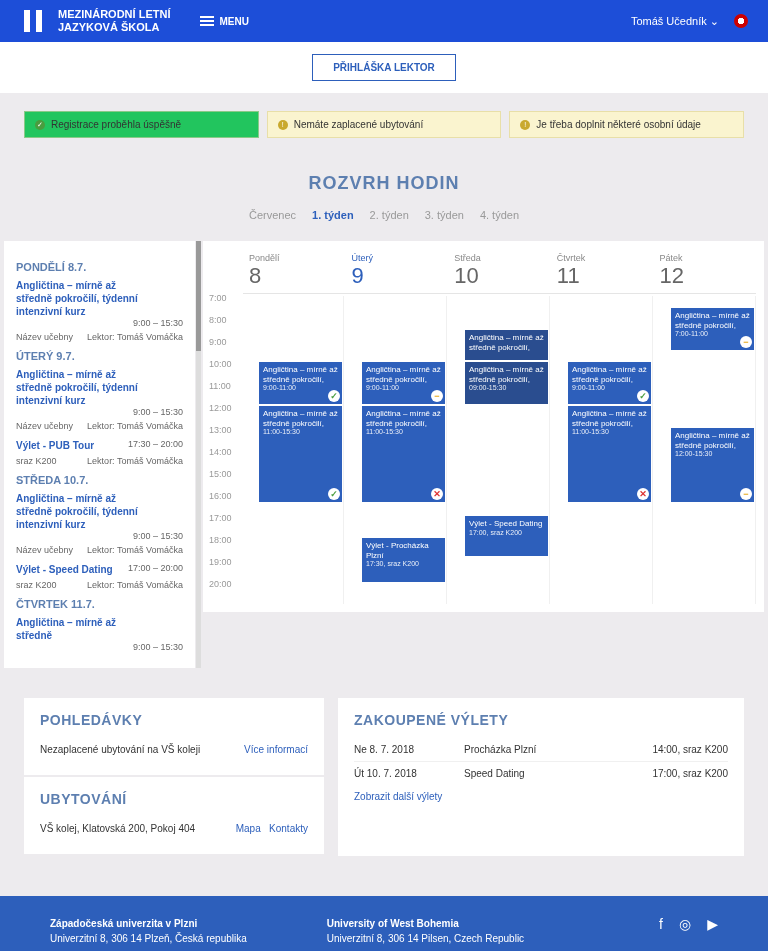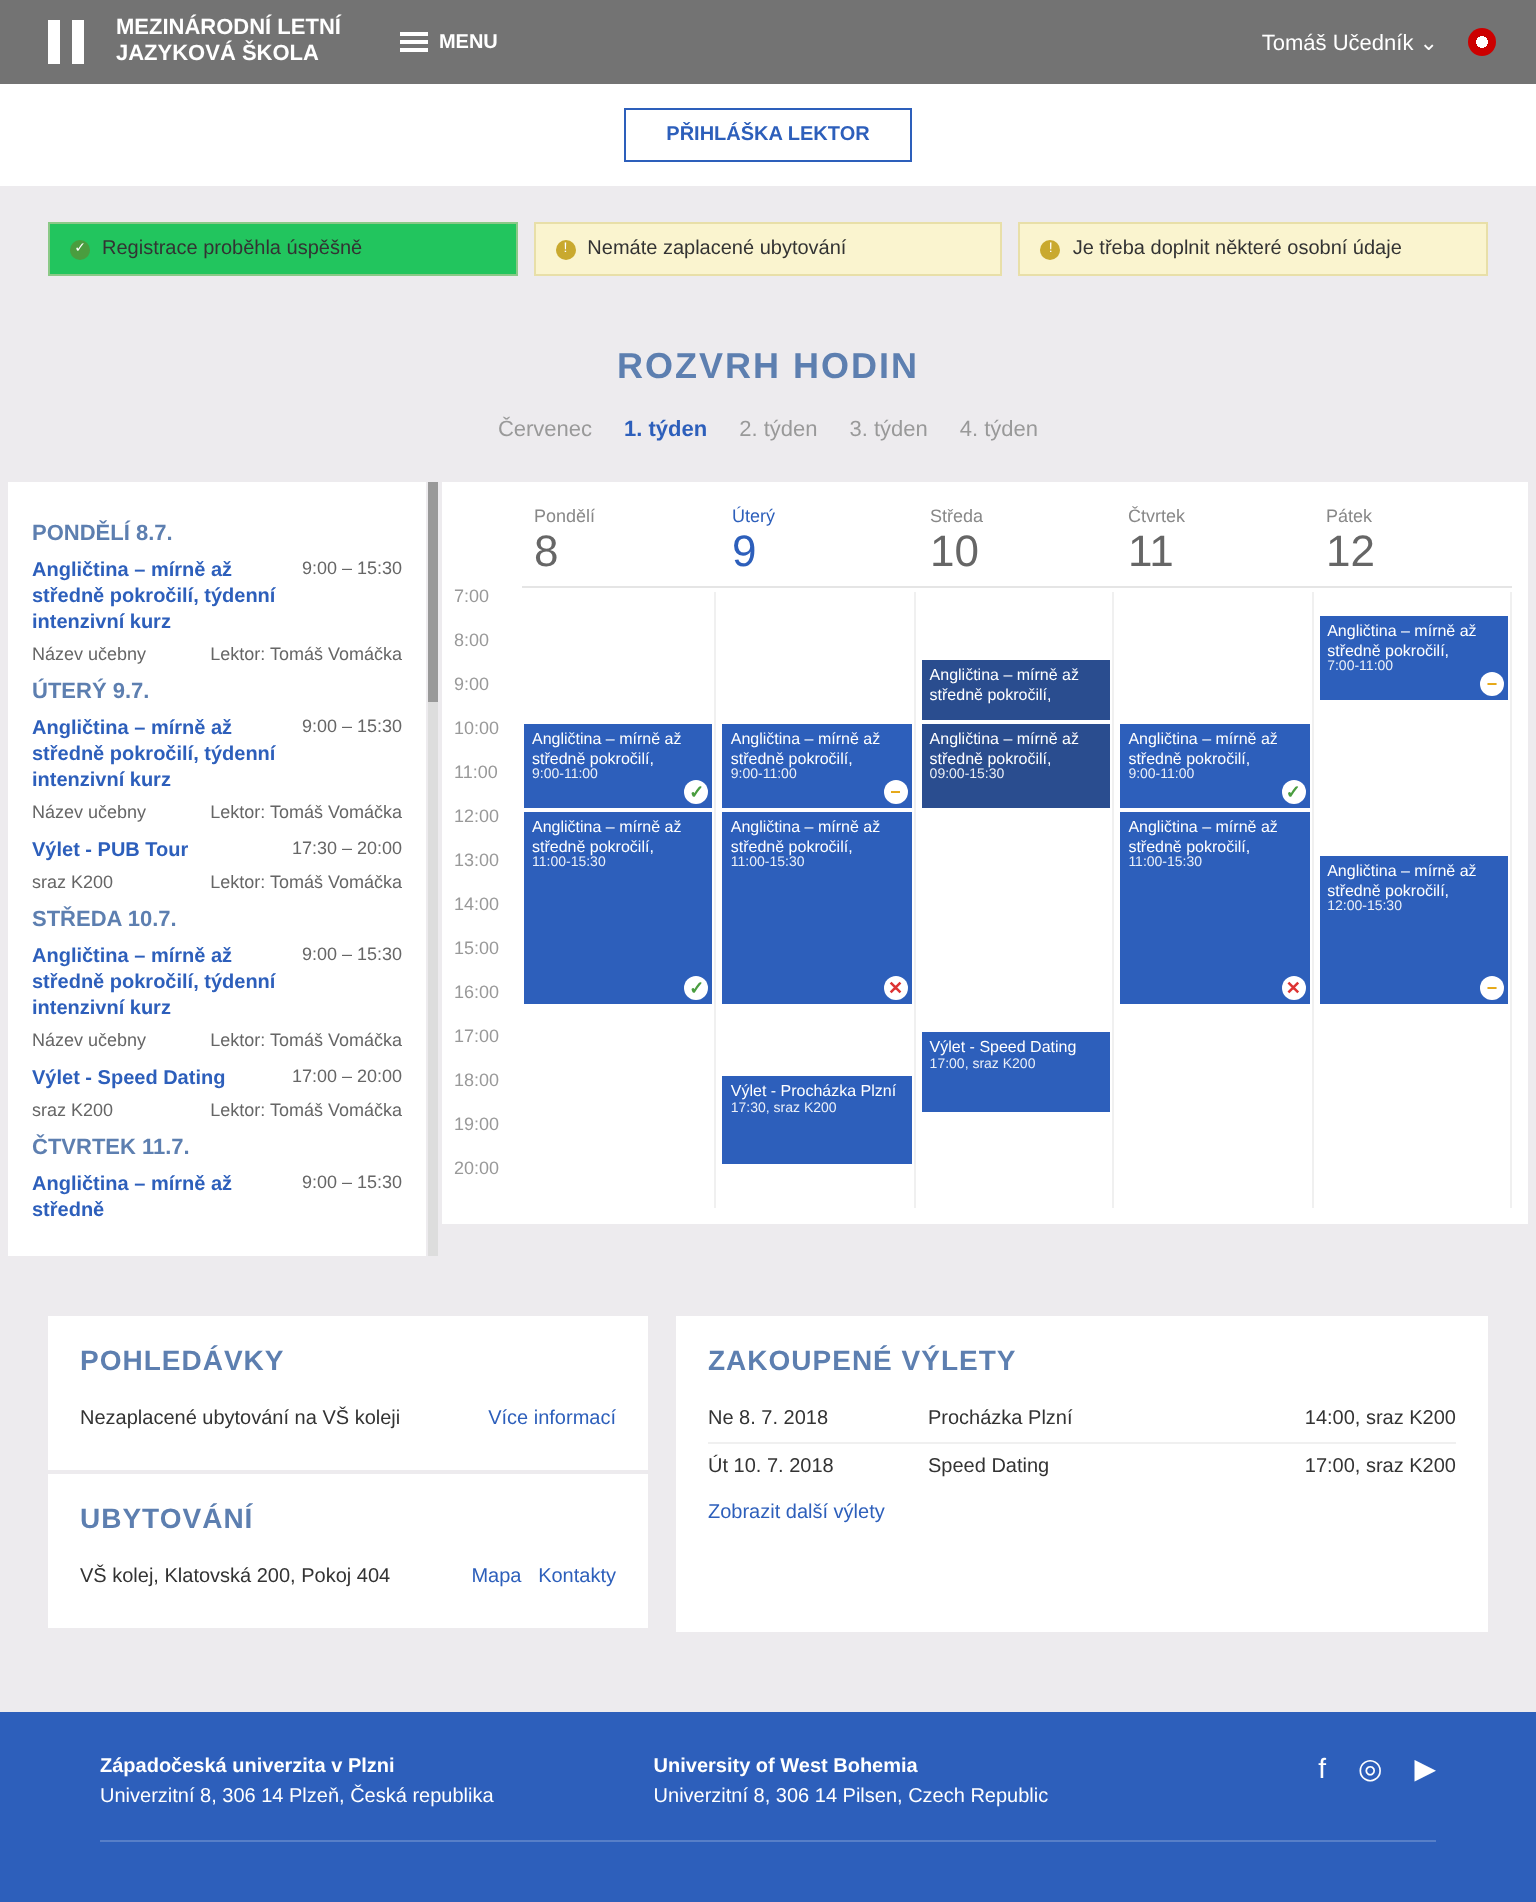--- a/index.html
+++ b/index.html
@@ -1,17 +1,17 @@
 <!DOCTYPE html>
 <html><head>
 <meta charset="utf-8">
 <style>
 *{box-sizing:border-box;margin:0;padding:0}
 body{font-family:Arial,sans-serif;font-size:11px;background:#edebee;color:#333}
-.topbar{background:#737373;color:#fff;display:flex;align-items:center;padding:8px 20px;height:42px}
+.topbar{background:#1d4ed8;color:#fff;display:flex;align-items:center;padding:8px 20px;height:42px}
 .logo-area{display:flex;align-items:center;gap:8px}
 .logo-mark{width:30px;height:26px}
 .site-title{font-size:11px;font-weight:bold;line-height:1.2}
 .menu-btn{margin-left:30px;font-size:10px;font-weight:bold;display:flex;align-items:center;gap:5px;cursor:pointer}
 .hamburger{display:inline-block;width:14px;height:10px;border-top:2px solid #fff;border-bottom:2px solid #fff;position:relative}
 .hamburger:before{content:"";position:absolute;top:2px;left:0;right:0;height:2px;background:#fff}
 .user-area{margin-left:auto;display:flex;align-items:center;gap:15px;font-size:11px}
 .flag{width:14px;height:14px;border-radius:50%;background:radial-gradient(circle,#fff 30%,#c00 30%)}
 .app-buttons{background:#fff;padding:12px 0;display:flex;justify-content:center;gap:180px}
 .outline-btn{border:1.5px solid #2d5fbb;color:#2d5fbb;background:#fff;padding:7px 20px;font-size:10px;font-weight:bold;cursor:pointer}
@@ -21,40 +21,40 @@
 .alert-warn{background:#faf4cf;border-color:#e8dfa8}
 .dot{display:inline-block;width:10px;height:10px;border-radius:50%;color:#fff;text-align:center;line-height:10px;font-size:7px}
 .dot-g{background:#4a9d3f}
 .dot-y{background:#c9a92e}
 .main-wrap{max-width:768px;margin:0 auto;padding:0 4px}
 .schedule-title{text-align:center;font-size:18px;font-weight:bold;color:#5d7fb0;letter-spacing:1px;margin:35px 0 15px}
 .tabs{text-align:center;font-size:11px;margin-bottom:20px}
 .tabs span{margin:0 8px;color:#999;cursor:pointer}
 .tabs .active{color:#2d5fbb;font-weight:bold}
 .content-split{display:flex;gap:8px;align-items:flex-start}
-.sidebar{background:#fff;width:209px;padding:12px 12px;font-size:10px;position:relative}
+.sidebar{background:#fff;width:191px;padding:12px 12px;font-size:10px;position:relative}
 .sidebar-scroll{position:absolute;right:-6px;top:0;bottom:0;width:5px;background:#ddd}
 .sidebar-scroll:before{content:"";position:absolute;top:0;width:5px;height:110px;background:#999}
 .day-head{color:#5d7fb0;font-size:11px;font-weight:bold;margin:8px 0 6px}
 .ev{margin-bottom:4px}
 .ev-title{color:#2d5fbb;font-weight:bold;font-size:10px;line-height:1.3;display:inline-block;max-width:125px;vertical-align:top}
 .ev-time{float:right;color:#666;font-size:9px}
 .ev-sub{color:#666;font-size:9px;margin:2px 0 8px}
 .ev-sub .lekt{float:right}
 .calendar{flex:1;background:#fff;padding:8px 8px 8px 40px;position:relative}
 .cal-head{display:grid;grid-template-columns:repeat(5,1fr);border-bottom:1px solid #e5e5e5;margin-bottom:2px}
 .cal-day{padding:4px 6px}
 .cal-dname{font-size:9px;color:#888}
 .cal-dnum{font-size:22px;color:#666;font-weight:300}
 .cal-day.sel .cal-dnum,.cal-day.sel .cal-dname{color:#2d5fbb}
 .time-col{position:absolute;left:6px;top:52px;font-size:9px;color:#999}
 .time-col div{height:22px}
 .cal-grid{display:grid;grid-template-columns:repeat(5,1fr);gap:2px;position:relative;height:308px}
 .cal-col{position:relative;border-right:1px solid #f0f0f0}
-.block{position:absolute;left:1px;right:1px;background:#2d5fbb;color:#fff;font-size:8px;padding:3px 4px;line-height:1.2;overflow:hidden}
+.block{position:absolute;left:16px;right:1px;background:#2d5fbb;color:#fff;font-size:8px;padding:3px 4px;line-height:1.2;overflow:hidden}
 .block.dark{background:#2a4d8f}
 .block .bt{font-size:7px;opacity:.9}
 .badge{position:absolute;bottom:2px;right:2px;width:12px;height:12px;border-radius:50%;background:#fff;color:#4a9d3f;font-size:9px;text-align:center;line-height:12px;font-weight:bold}
 .badge.r{color:#d33}
 .badge.y{color:#e6a817}
 .bottom-cards{display:flex;gap:14px;max-width:720px;margin:30px auto 40px}
 .card{background:#fff;flex:1;padding:14px 16px}
 .card h3{font-size:14px;color:#5d7fb0;font-weight:bold;letter-spacing:.5px;margin-bottom:10px}
 .card-row{display:flex;justify-content:space-between;font-size:10px;padding:6px 0;border-bottom:1px solid #f0f0f0}
 .card-row:last-child{border:none}

